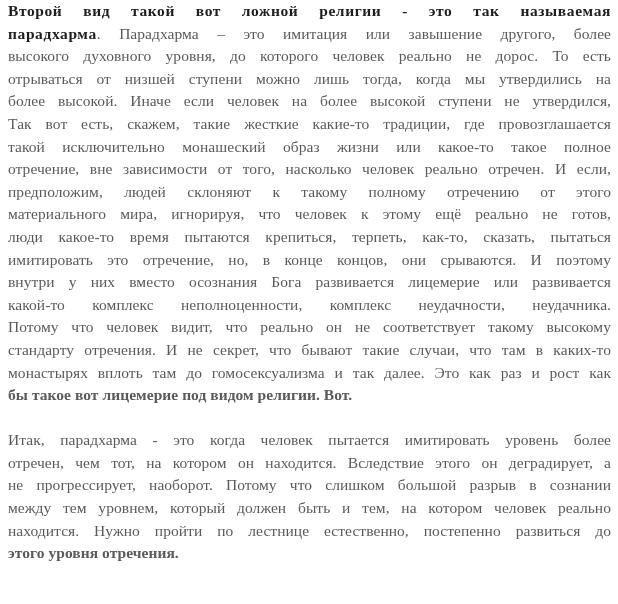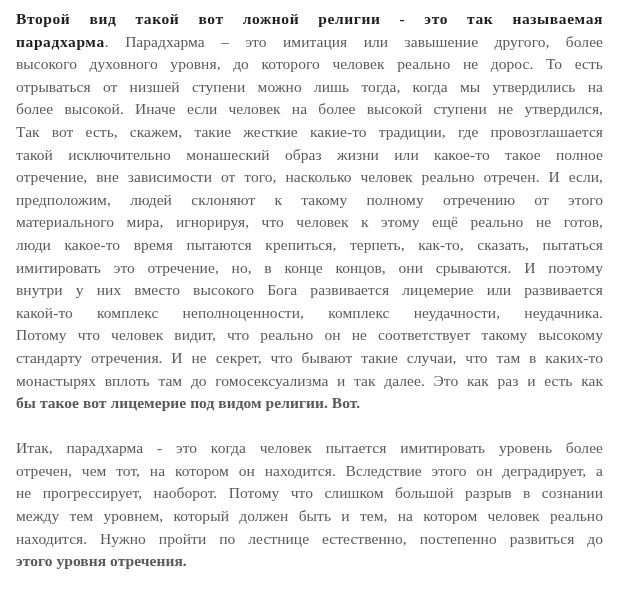--- a/index.html
+++ b/index.html
@@ -4,21 +4,21 @@
   <style>
     html, body { margin: 0; padding: 0; background: #ffffff; }
     body { width: 618px; height: 604px; overflow: hidden; }
     .doc {
       position: absolute; left: 8px; top: 0; width: 603px;
       font-family: "Liberation Serif", "DejaVu Serif", serif;
       font-size: 15.5px; line-height: 22.6px; color: #5a5a5a;
       text-align: justify; text-justify: inter-word;
       letter-spacing: 0.05px;
     }
-    .doc p { margin: 8px; }
+    .doc p { margin: 0; }
     .doc p + p { margin-top: 22.6px; }
     .lead { font-weight: bold; color: #1e1e1e; letter-spacing: 0.6px; }
     .line { display: block; text-align-last: justify; white-space: nowrap; }
     .line.last { text-align-last: left; font-weight: bold; }
   </style>
 </head>
 <body>
 
 <div class="doc">
   <p>
@@ -27,25 +27,25 @@
     <span class="line">высокого духовного уровня, до которого человек реально не дорос. То есть</span>
     <span class="line">отрываться от низшей ступени можно лишь тогда, когда мы утвердились на</span>
     <span class="line">более высокой. Иначе если человек на более высокой ступени не утвердился,</span>
     <span class="line">Так вот есть, скажем, такие жесткие какие-то традиции, где провозглашается</span>
     <span class="line">такой исключительно монашеский образ жизни или какое-то такое полное</span>
     <span class="line">отречение, вне зависимости от того, насколько человек реально отречен. И если,</span>
     <span class="line">предположим, людей склоняют к такому полному отречению от этого</span>
     <span class="line">материального мира, игнорируя, что человек к этому ещё реально не готов,</span>
     <span class="line">люди какое-то время пытаются крепиться, терпеть, как-то, сказать, пытаться</span>
     <span class="line">имитировать это отречение, но, в конце концов, они срываются. И поэтому</span>
-    <span class="line">внутри у них вместо высокого Бога развивается лицемерие или развивается</span>
+    <span class="line">внутри у них вместо осознания Бога развивается лицемерие или развивается</span>
     <span class="line">какой-то комплекс неполноценности, комплекс неудачности, неудачника.</span>
     <span class="line">Потому что человек видит, что реально он не соответствует такому высокому</span>
     <span class="line">стандарту отречения. И не секрет, что бывают такие случаи, что там в каких-то</span>
-    <span class="line">монастырях вплоть там до гомосексуализма и так далее. Это как раз и есть как</span>
+    <span class="line">монастырях вплоть там до гомосексуализма и так далее. Это как раз и рост как</span>
     <span class="line last">бы такое вот лицемерие под видом религии. Вот.</span>
   </p>
   <p>
     <span class="line">Итак, парадхарма - это когда человек пытается имитировать уровень более</span>
     <span class="line">отречен, чем тот, на котором он находится. Вследствие этого он деградирует, а</span>
     <span class="line">не прогрессирует, наоборот. Потому что слишком большой разрыв в сознании</span>
     <span class="line">между тем уровнем, который должен быть и тем, на котором человек реально</span>
     <span class="line">находится. Нужно пройти по лестнице естественно, постепенно развиться до</span>
     <span class="line last">этого уровня отречения.</span>
   </p>

